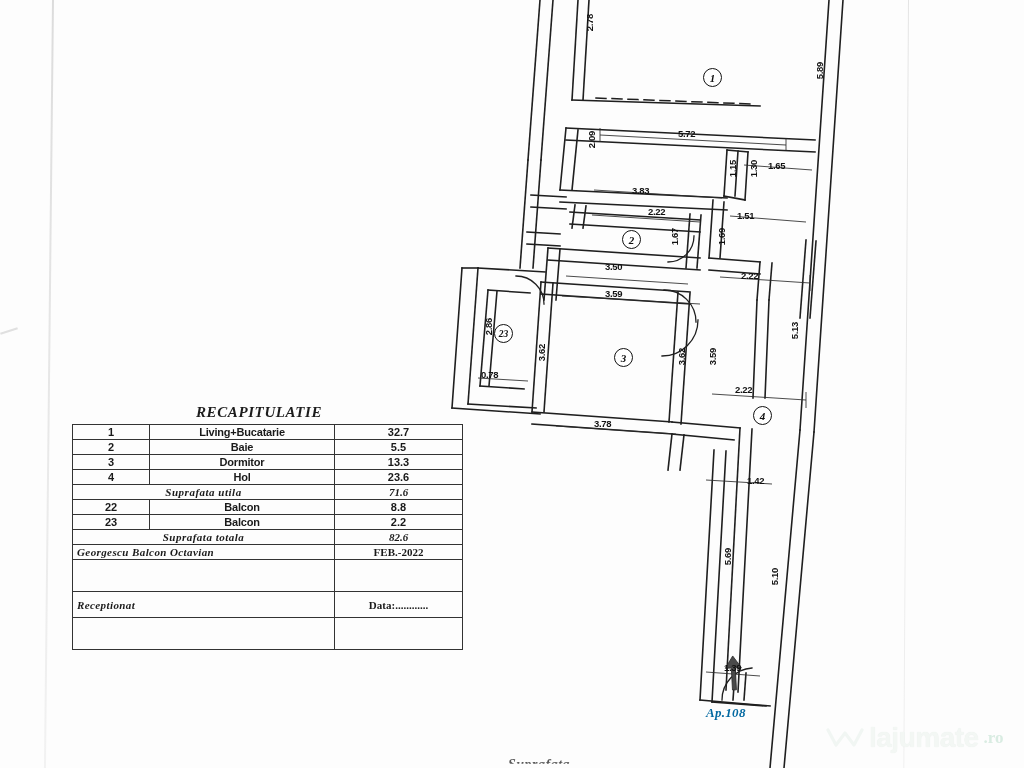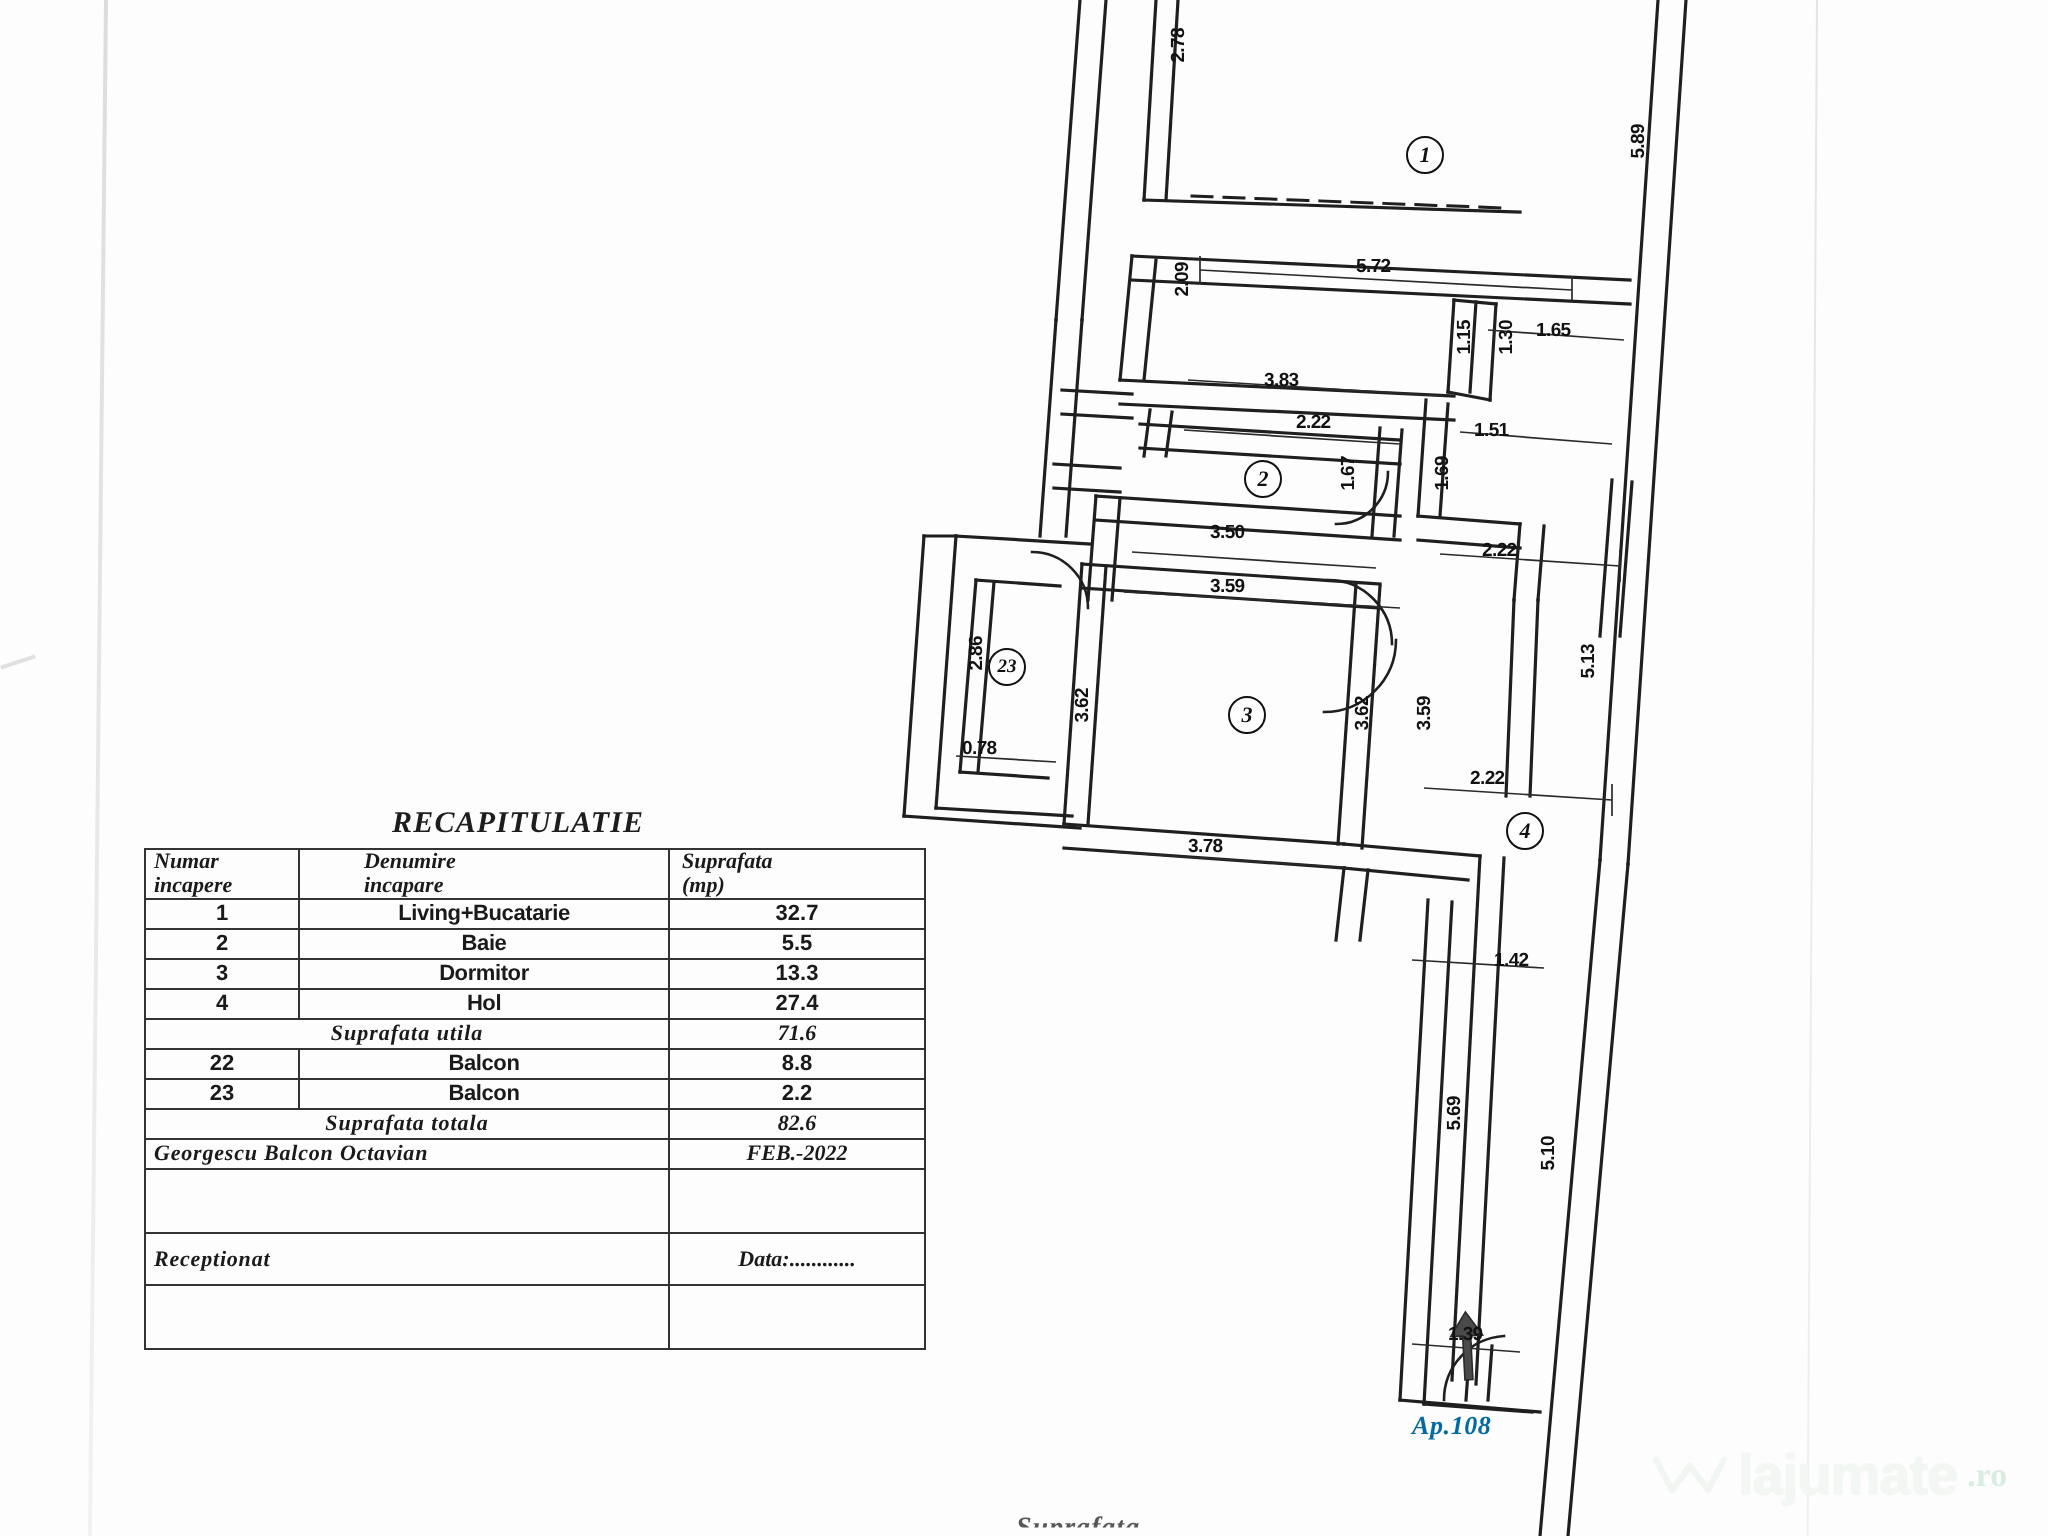--- a/index.html
+++ b/index.html
@@ -56,21 +56,21 @@
     height:30px;font-style:italic;font-weight:700;font-size:12.5px;
     line-height:14px;vertical-align:top;padding-top:2px;
   }
   .roomname{text-align:center;font-family:Liberation Sans, sans-serif;
             font-size:10px;font-weight:700;letter-spacing:-.2px;}
   .num{text-align:center;font-family:"Liberation Sans",sans-serif;font-size:11px;font-weight:700;}
   .area{text-align:center;font-family:"Liberation Sans",sans-serif;font-size:12px;font-weight:700;}
   .sum-label{font-style:italic;font-weight:700;font-size:13px;text-align:center;letter-spacing:.5px;}
   .sum-val{text-align:center;font-style:italic;font-weight:700;font-size:13px;}
   .sig{font-style:italic;font-weight:700;font-size:13.5px;letter-spacing:.4px;padding-left:10px;height:22px;}
-  .date{font-style:italic;font-weight:700;font-size:13px;text-align:center;}
+  .date{font-weight:700;font-size:13px;text-align:center;}
   .tall{height:32px;}
   .mid{height:26px;}
 
   
   #cut-caption{
     position:absolute;left:508px;top:757px;
     font-style:italic;font-weight:700;font-size:14px;
     color:#3a3a3a;letter-spacing:.5px;
     clip-path:inset(0 0 58% 0);
     white-space:nowrap;opacity:.85;
@@ -295,54 +295,40 @@
 
   <div id="recap">
     <div id="recap-title">RECAPITULATIE</div>
     <table class="recap">
       <colgroup>
           <col class="col-a">
           <col class="col-b">
           <col class="col-c">
         </colgroup>
       <tbody>
-        <tr class="hdr">
-          <td>
-            <div>Numar</div>
-            <div>incapere</div>
-          </td>
-          <td style="padding-left:32px;">
-            <div>Denumire</div>
-            <div>incapare</div>
-          </td>
-          <td style="padding-left:6px;">
-            <div>Suprafata</div>
-            <div>(mp)</div>
-          </td>
-        </tr>
 
         <tr>
           <td class="num">1</td>
           <td class="roomname">Living+Bucatarie</td>
           <td class="area">32.7</td>
         </tr>
         <tr>
           <td class="num">2</td>
           <td class="roomname">Baie</td>
           <td class="area">5.5</td>
         </tr>
         <tr>
           <td class="num">3</td>
           <td class="roomname">Dormitor</td>
           <td class="area">13.3</td>
         </tr>
         <tr>
           <td class="num">4</td>
           <td class="roomname">Hol</td>
-          <td class="area">27.4</td>
+          <td class="area">23.6</td>
         </tr>
 
         <tr>
           <td class="sum-label" colspan="2">Suprafata utila</td>
           <td class="sum-val">71.6</td>
         </tr>
 
         <tr>
           <td class="num">22</td>
           <td class="roomname">Balcon</td>

